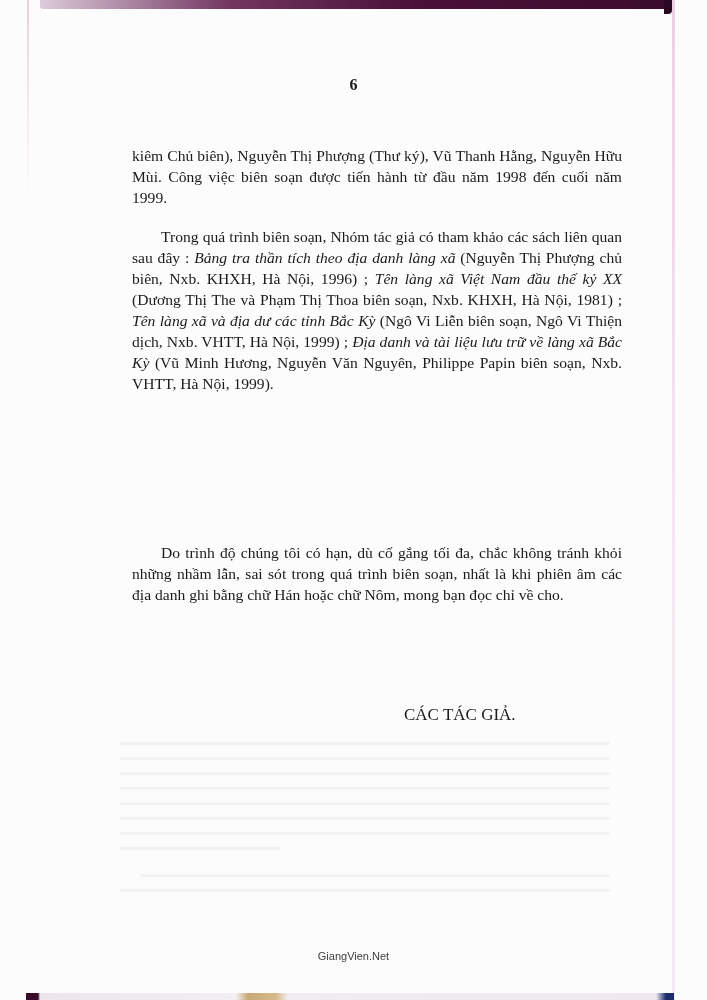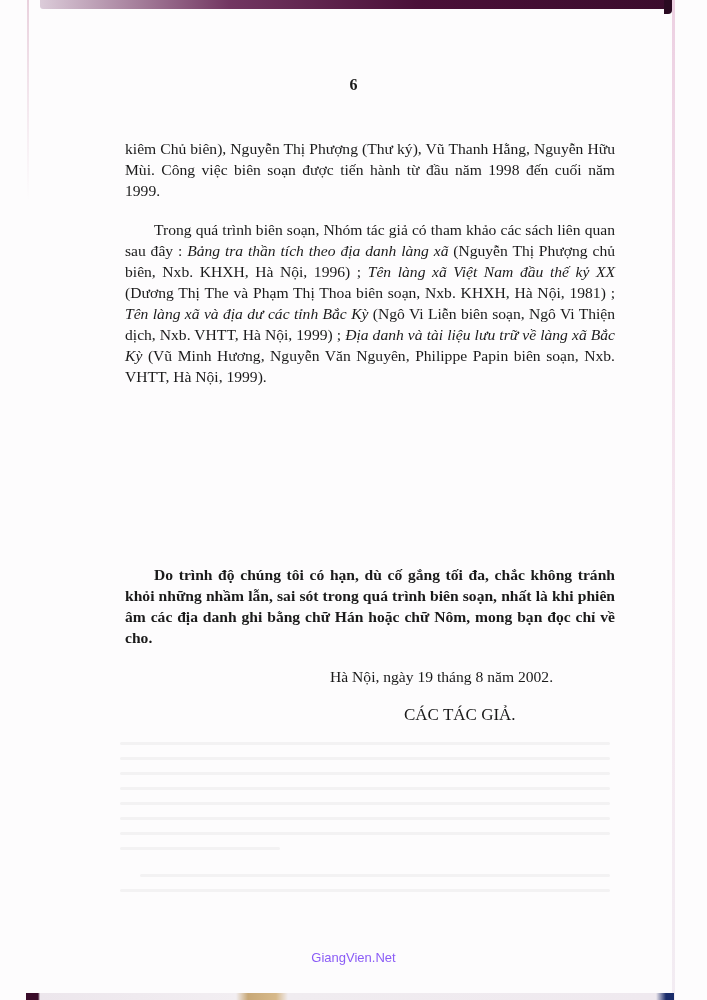--- a/index.html
+++ b/index.html
@@ -64,27 +64,27 @@
   }
   .text-block {
     position: absolute;
     left: 117px;
     width: 490px;
     font-size: 15.6px;
     line-height: 21px;
     text-align: justify;
     text-align-last: left;
   }
-  .para { margin: 8px; }
+  .para { margin: 15px; }
   .indent { text-indent: 29px; }
   .p1 { top: 130px; }
   .p2 { top: 211px; font-family: Liberation Serif, serif; }
   .p3 { top: 381px; }
   .p4 { top: 468px; }
-  .p5 { top: 556px; font-weight: bold; }
+  .p5 { top: 527px; }
   em { font-style: italic; }
   .signature-date {
     position: absolute;
     left: 330px;
     top: 668px;
     font-size: 15.6px;
     white-space: nowrap;
   }
   .signature-author {
     position: absolute;
@@ -100,41 +100,40 @@
     height: 3px;
     background: rgba(120,120,120,0.07);
     border-radius: 2px;
   }
   .watermark {
     position: absolute;
     left: 0; width: 707px;
     top: 950px;
     text-align: center;
     font-family: "Liberation Sans", "DejaVu Sans", sans-serif;
-    font-size: 13px;
-    color: #8b5cf6;
+    font-size: 11px;
+    color: #404040;
   }
 </style>
 </head>
 <body>
 
 <div class="page">
   <div class="edge-top"></div>
   <div class="edge-top-right"></div>
   <div class="edge-left"></div>
   <div class="edge-right"></div>
   <div class="edge-bottom"></div>
 
   <div class="page-number">6</div>
 
   <p class="text-block para p1"><span>kiêm Chủ biên), Nguyễn Thị Phượng (Thư ký), Vũ Thanh Hằng, Nguyễn Hữu Mùi. Công việc biên soạn được tiến hành từ đầu năm 1998 đến cuối năm 1999.</span></p>
   <p class="text-block para indent p2"><span>Trong quá trình biên soạn, Nhóm tác giả có tham khảo các sách liên quan sau đây : </span><em>Bảng tra thần tích theo địa danh làng xã</em><span> (Nguyễn Thị Phượng chủ biên, Nxb. KHXH, Hà Nội, 1996) ; </span><em>Tên làng xã Việt Nam đầu thế kỷ XX</em><span> (Dương Thị The và Phạm Thị Thoa biên soạn, Nxb. KHXH, Hà Nội, 1981) ; </span><em>Tên làng xã và địa dư các tỉnh Bắc Kỳ</em><span> (Ngô Vi Liễn biên soạn, Ngô Vi Thiện dịch, Nxb. VHTT, Hà Nội, 1999) ; </span><em>Địa danh và tài liệu lưu trữ về làng xã Bắc Kỳ</em><span> (Vũ Minh Hương, Nguyễn Văn Nguyên, Philippe Papin biên soạn, Nxb. VHTT, Hà Nội, 1999).</span></p>
   <p class="text-block para indent p5"><span>Do trình độ chúng tôi có hạn, dù cố gắng tối đa, chắc không tránh khỏi những nhầm lẫn, sai sót trong quá trình biên soạn, nhất là khi phiên âm các địa danh ghi bằng chữ Hán hoặc chữ Nôm, mong bạn đọc chỉ về cho.</span></p>
 
-  <div class="signature-date">Hà Nội, ngày 19 tháng 8 năm 2002.</div>
   <div class="signature-author">CÁC TÁC GIẢ.</div>
 
   <div>
     <div class="bleed" style="top:742px"></div>
     <div class="bleed" style="top:757px"></div>
     <div class="bleed" style="top:772px"></div>
     <div class="bleed" style="top:787px"></div>
     <div class="bleed" style="top:802px"></div>
     <div class="bleed" style="top:817px"></div>
     <div class="bleed" style="top:832px"></div>

